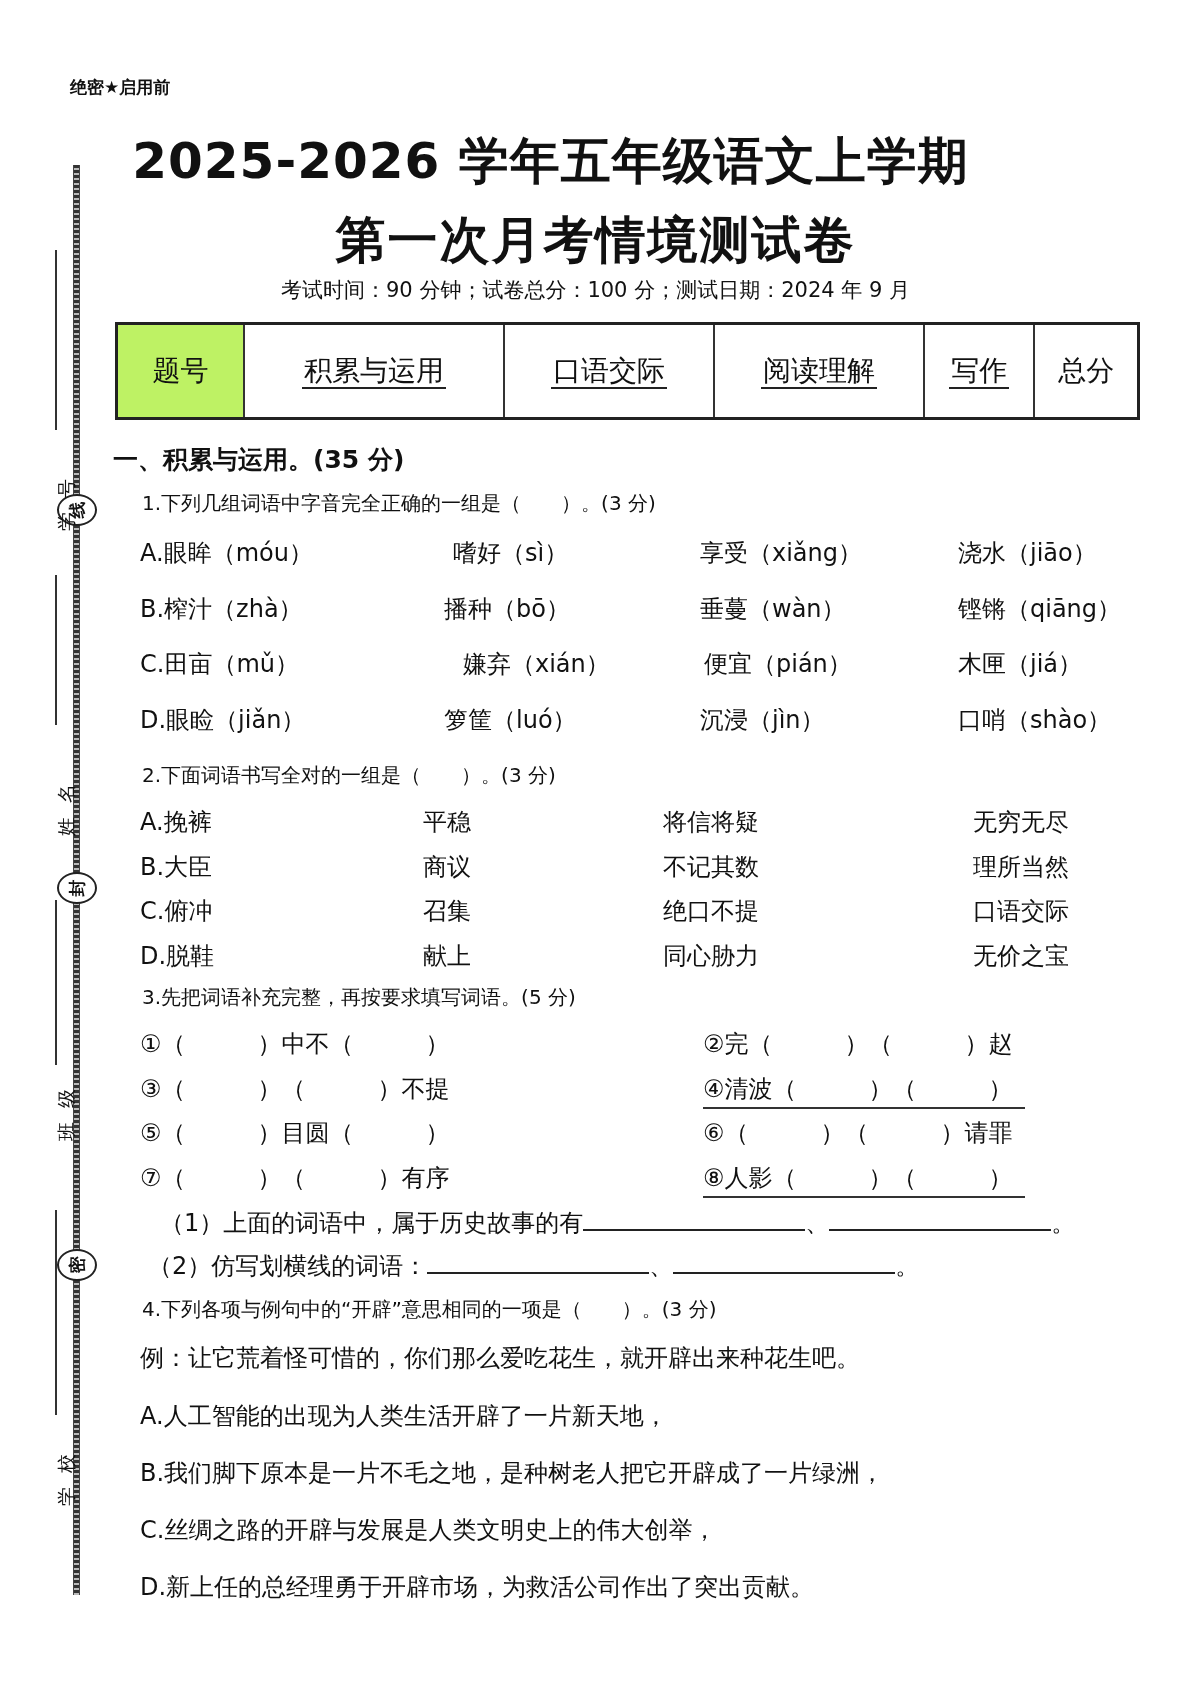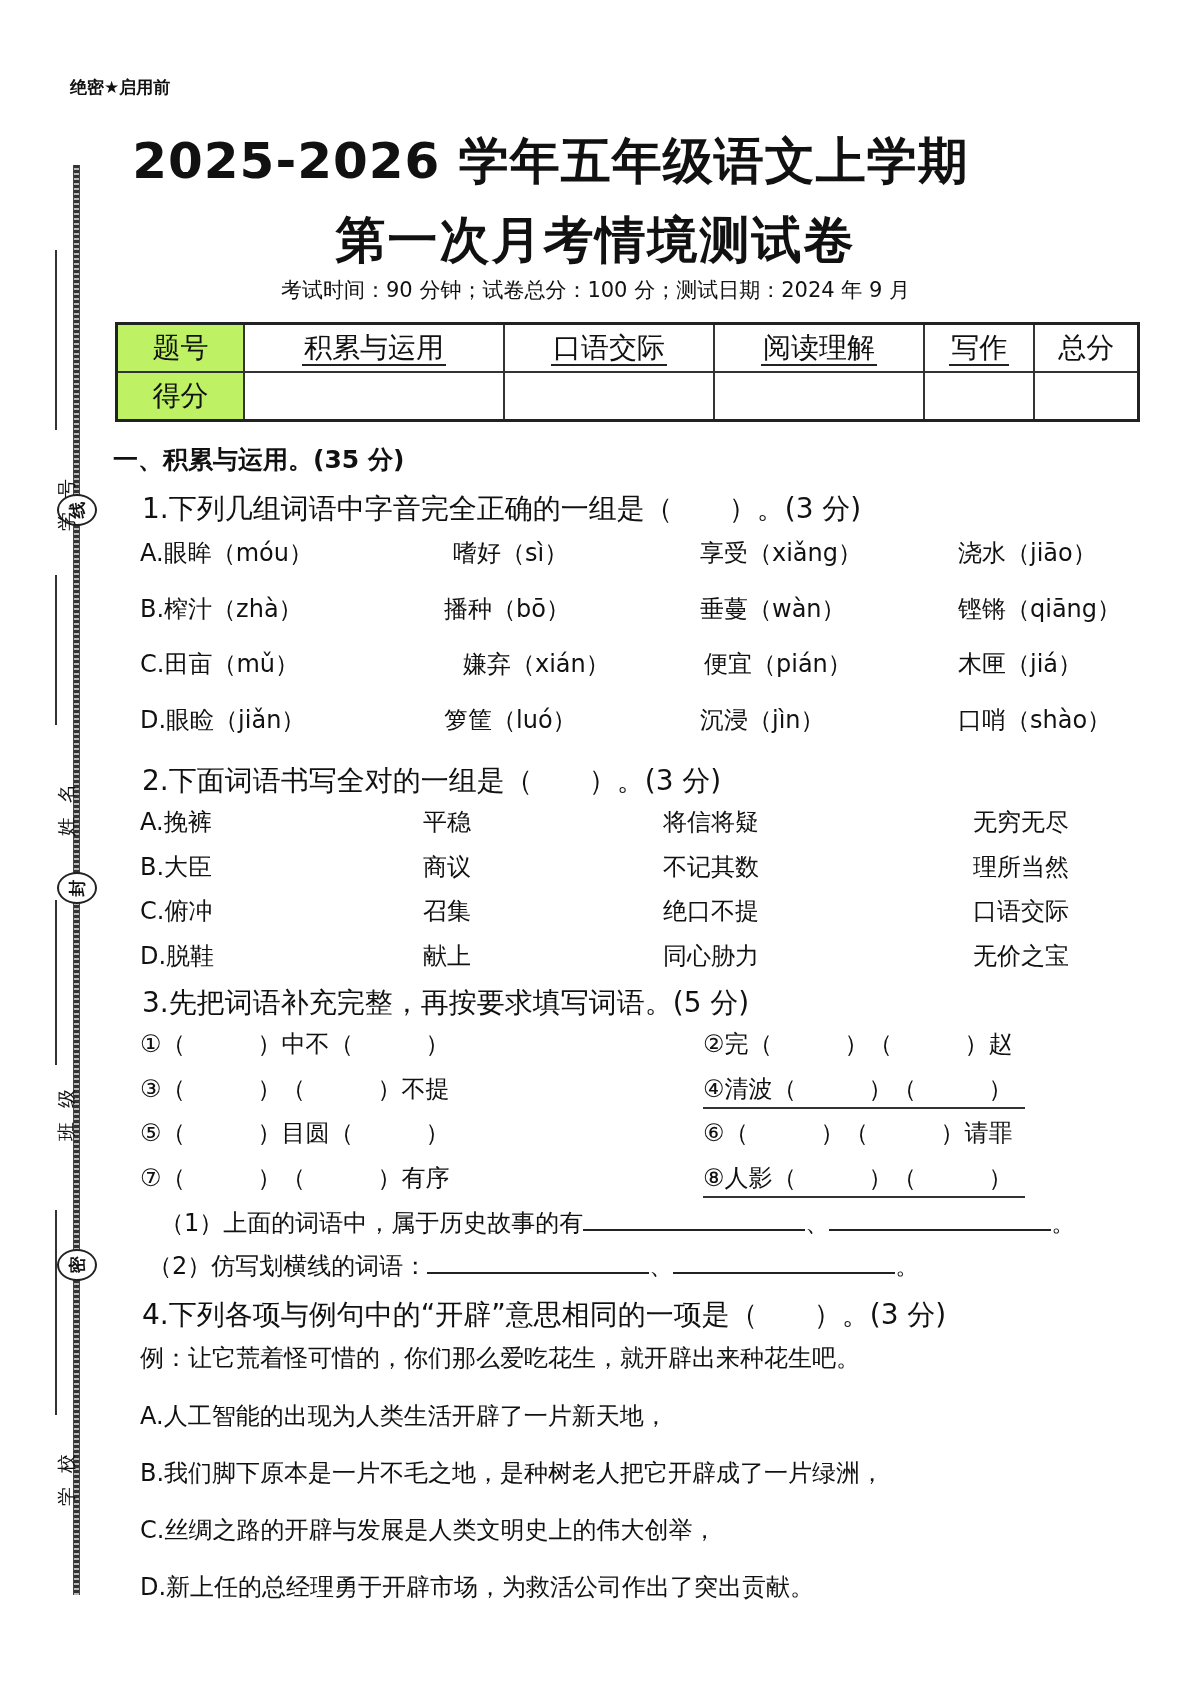--- a/index.html
+++ b/index.html
@@ -35,21 +35,21 @@
     position: absolute; left: 115px; top: 322px; width: 1025px; height: 98px;
     border-collapse: collapse; border: 3px solid #222;
   }
   table.score td {
     border: 2px solid #333; text-align: center; font-size: 28px; height: 46px; padding: 0;
   }
   table.score td.head { background: #bef264; width: 125px; }
   table.score td .ul { border-bottom: 2px solid #222; padding: 0 2px; }
 
   .section { left: 113px; top: 443px; font-size: 25px; font-weight: bold; }
-  .q { font-size: 28px; text-align: center; }
+  .q { font-size: 20px; text-align: center; }
   .opt { font-size: 24px; }
   .blank-line { display: inline-block; border-bottom: 2px solid #222; height: 22px; vertical-align: baseline; }
   .underlined { border-bottom: 2px solid #333; padding-bottom: 2px; }
 </style>
 </head>
 <body>
 
 <div class="bind-line"></div>
 <div class="seal" style="top:490px;">
     <span>线</span>
@@ -80,28 +80,20 @@
 
 <table class="score">
   <tbody>
       <tr>
     <td class="head">题号</td>
     <td><span class="ul">积累与运用</span></td>
     <td><span class="ul">口语交际</span></td>
     <td><span class="ul">阅读理解</span></td>
     <td><span class="ul">写作</span></td>
     <td><span>总分</span></td>
-  </tr>
-  <tr>
-    <td class="head">得分</td>
-    <td></td>
-    <td></td>
-    <td></td>
-    <td></td>
-    <td></td>
   </tr>
 </tbody>
   </table>
 
 <div class="abs section">一、积累与运用。(35 分)</div>
 
 <div class="abs q" style="left:142px;top:490px;">1.下列几组词语中字音完全正确的一组是（　　）。(3 分)</div>
 <div class="abs opt" style="left:140px;top:537px;">A.眼眸（móu）</div>
 <div class="abs opt" style="left:453px;top:537px;">嗜好（sì）</div>
 <div class="abs opt" style="left:700px;top:537px;">享受（xiǎng）</div>

